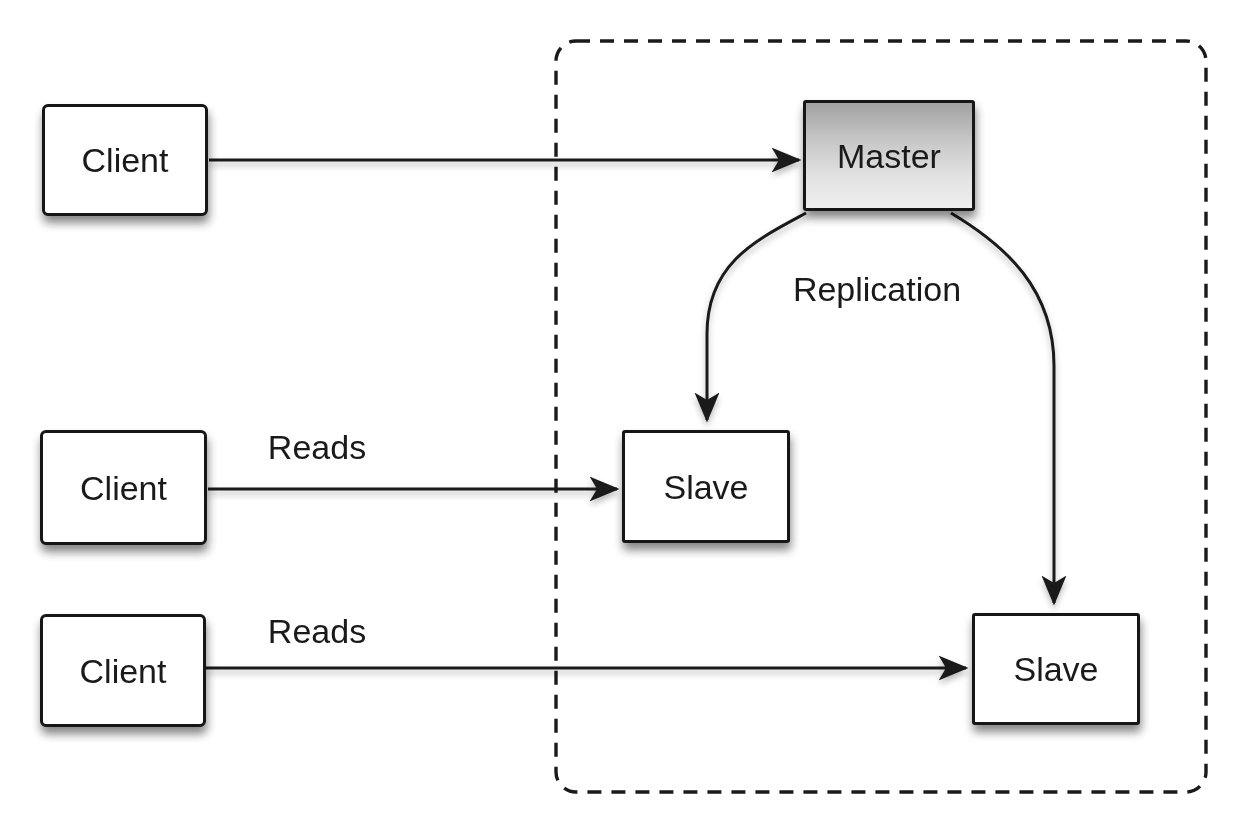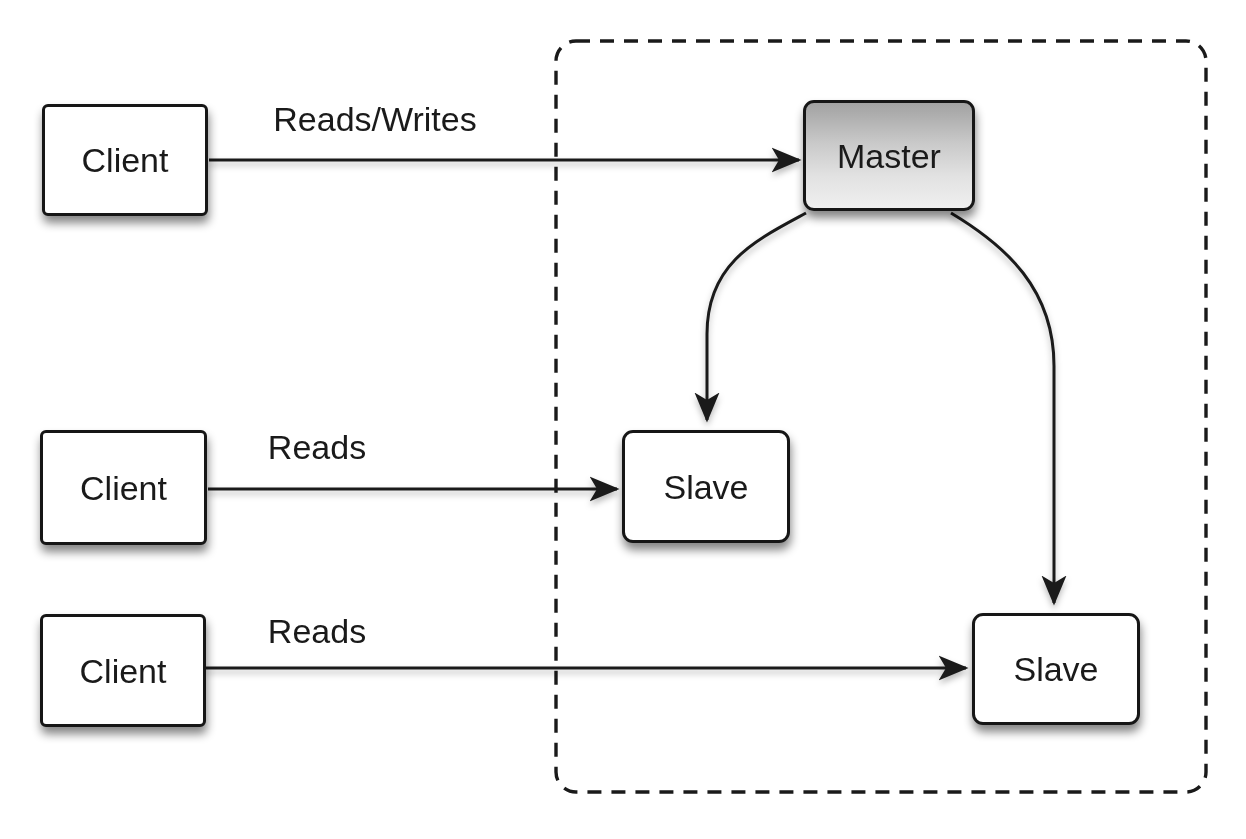--- a/index.html
+++ b/index.html
@@ -38,21 +38,21 @@
     align-items: center;
     justify-content: center;
     background: #ffffff;
     border: 3.4px solid #161616;
     font-size: 34px;
     line-height: 1;
     color: #1a1a1a;
     box-shadow: 1px 7px 10px rgba(0,0,0,0.48);
   }
   .node-client { border-radius: 6px; }
-  .node-rect   { border-radius: 11px; }
+  .node-rect   { border-radius: 3px; }
   .node-master {
     background: linear-gradient(180deg, #a2a2a2 0%, #c9c9c9 38%, #e2e2e2 70%, #efefef 100%);
   }
 
   .edge-label {
     position: absolute;
     font-size: 34px;
     line-height: 1.15;
     text-align: center;
     color: #1a1a1a;
@@ -104,20 +104,20 @@
   </div>
 
   <div class="node node-rect" style="left:622px; top:430px; width:168px; height:113px;">
     <span>Slave</span>
   </div>
 
   <div class="node node-rect" style="left:972px; top:613px; width:168px; height:112px;">
     <span>Slave</span>
   </div>
 
-  <div class="edge-label" style="left:250px; top:100px; width:250px;">Reads/Writes</div>
 
   <div class="edge-label" style="left:247px; top:428px; width:140px;">Reads</div>
 
   <div class="edge-label" style="left:247px; top:612px; width:140px;">Reads</div>
 
+  <div class="edge-label" style="left:772px; top:270px; width:210px;">Replication</div>
 
 </div>
 
 </body></html>

